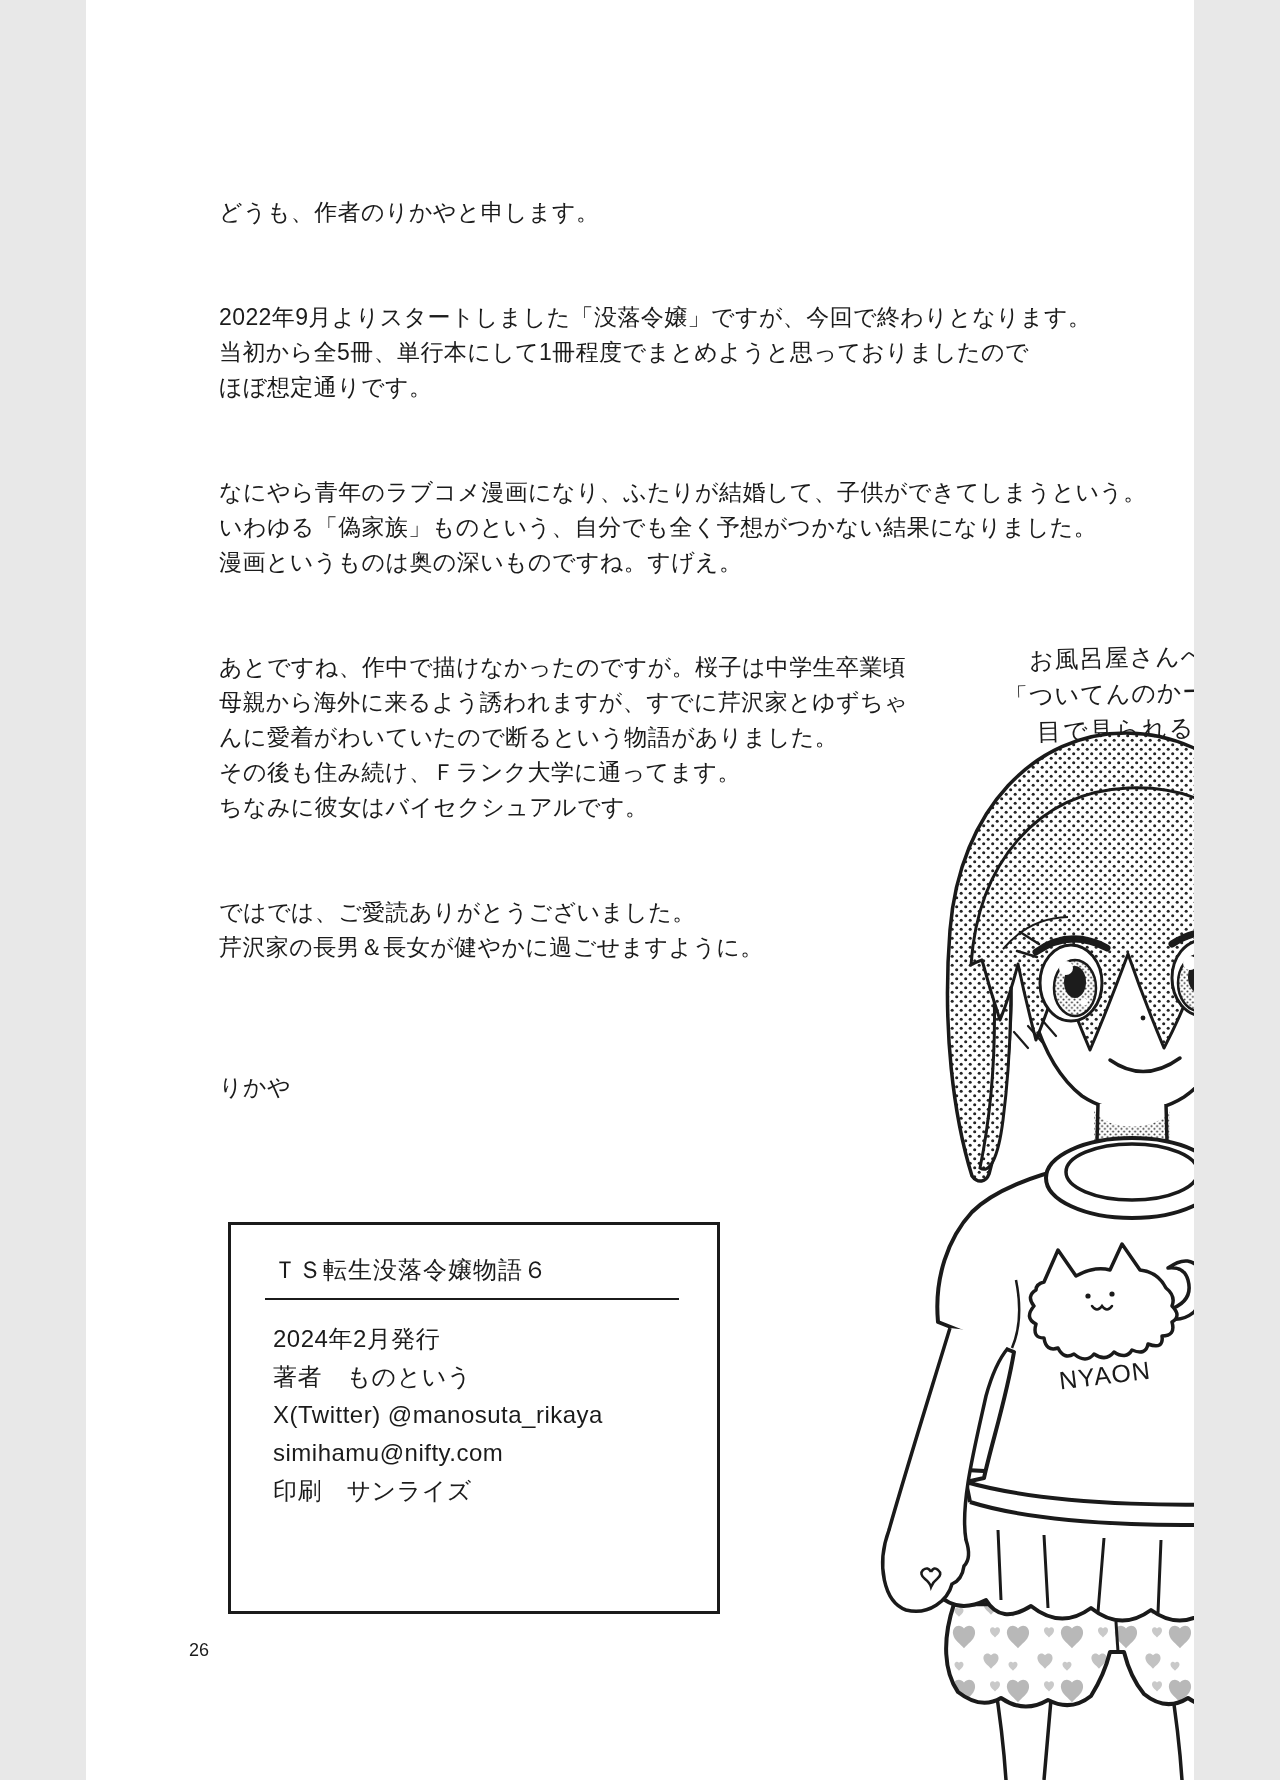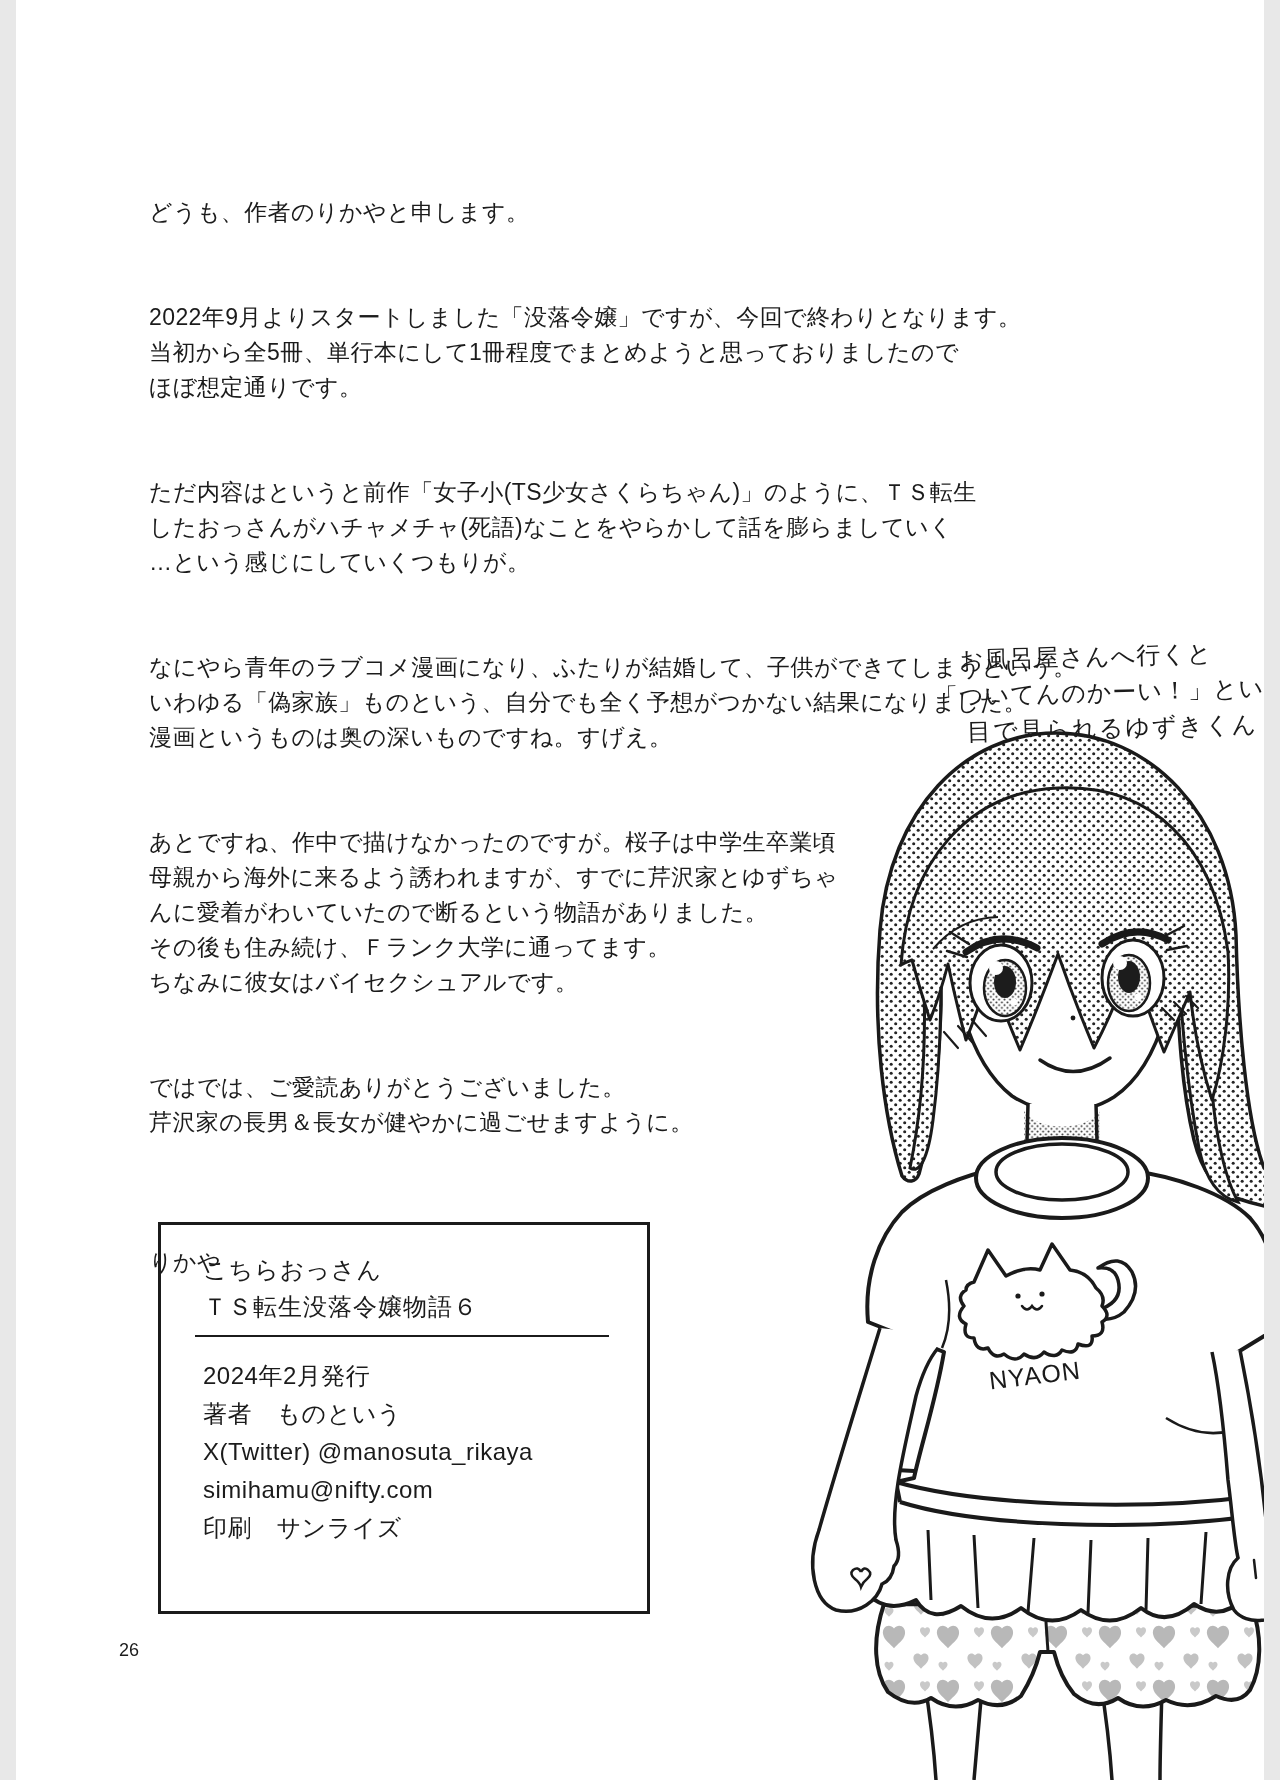--- a/index.html
+++ b/index.html
@@ -1,17 +1,17 @@
 <!DOCTYPE html>
 <html><head>
 <meta charset="utf-8">
 <style>
   html,body{margin:0;padding:0;background:#e8e8e8;}
   .page{
-    position:relative;width:1248px;height:1780px;background:#ffffff;
+    position:relative;width:1108px;height:1780px;background:#ffffff;
     margin:0 auto;overflow:hidden;color:#1b1b1b;
     font-family:"Liberation Sans","DejaVu Sans",sans-serif;
   }
   .afterword{
     position:absolute;left:133px;top:160px;width:930px;
     font-size:23px;line-height:35px;letter-spacing:0.4px;
     white-space:pre-line;
   }
   .afterword p{margin:0 0 35px 0;}
   .afterword p.signature{margin-top:35px;}
@@ -39,23 +39,20 @@
 </head>
 <body>
 
 <div class="page">
 
   <div class="afterword">
     <p>どうも、作者のりかやと申します。</p>
     <p>2022年9月よりスタートしました「没落令嬢」ですが、今回で終わりとなります。
 当初から全5冊、単行本にして1冊程度でまとめようと思っておりましたので
 ほぼ想定通りです。</p>
-    <p>ただ内容はというと前作「女子小(TS少女さくらちゃん)」のように、ＴＳ転生
-したおっさんがハチャメチャ(死語)なことをやらかして話を膨らましていく
-…という感じにしていくつもりが。</p>
     <p>なにやら青年のラブコメ漫画になり、ふたりが結婚して、子供ができてしまうという。
 いわゆる「偽家族」ものという、自分でも全く予想がつかない結果になりました。
 漫画というものは奥の深いものですね。すげえ。</p>
     <p>あとですね、作中で描けなかったのですが。桜子は中学生卒業頃
 母親から海外に来るよう誘われますが、すでに芹沢家とゆずちゃ
 んに愛着がわいていたので断るという物語がありました。
 その後も住み続け、Ｆランク大学に通ってます。
 ちなみに彼女はバイセクシュアルです。</p>
     <p>ではでは、ご愛読ありがとうございました。
 芹沢家の長男＆長女が健やかに過ごせますように。</p>
@@ -188,21 +185,20 @@
     <g>
       <path d="M1224 1350 C1234 1400 1244 1460 1250 1520 L1254 1552 C1272 1556 1280 1580 1272 1602 C1262 1624 1230 1626 1218 1610 C1208 1592 1210 1568 1222 1558 C1218 1540 1216 1510 1212 1480 C1208 1430 1202 1380 1196 1352 Z" fill="#ffffff"></path>
       <path d="M1224 1350 C1234 1400 1244 1460 1250 1520 L1254 1552" stroke="#1a1a1a" stroke-width="3.5" fill="none"></path>
       <path d="M1196 1352 C1202 1380 1208 1430 1212 1480 C1216 1510 1218 1540 1222 1558" stroke="#1a1a1a" stroke-width="3.5" fill="none"></path>
       <path d="M1254 1552 C1272 1556 1280 1580 1272 1602 C1262 1624 1230 1626 1218 1610 C1208 1592 1210 1568 1222 1558" stroke="#1a1a1a" stroke-width="3.5" fill="none" stroke-linecap="round"></path>
       <path d="M1238 1560 L1240 1578 M1252 1556 L1256 1576" stroke="#1a1a1a" stroke-width="2.5" fill="none" stroke-linecap="round"></path>
     </g>
   </svg>
 
   <div class="colophon">
-    <div class="title-line">こちらおっさん</div>
     <div class="title-line">ＴＳ転生没落令嬢物語６</div>
     <hr>
     <div class="details">
       <div>2024年2月発行</div>
       <div>著者　ものという</div>
       <div>X(Twitter) @manosuta_rikaya</div>
       <div>simihamu@nifty.com</div>
       <div>印刷　サンライズ</div>
     </div>
   </div>

